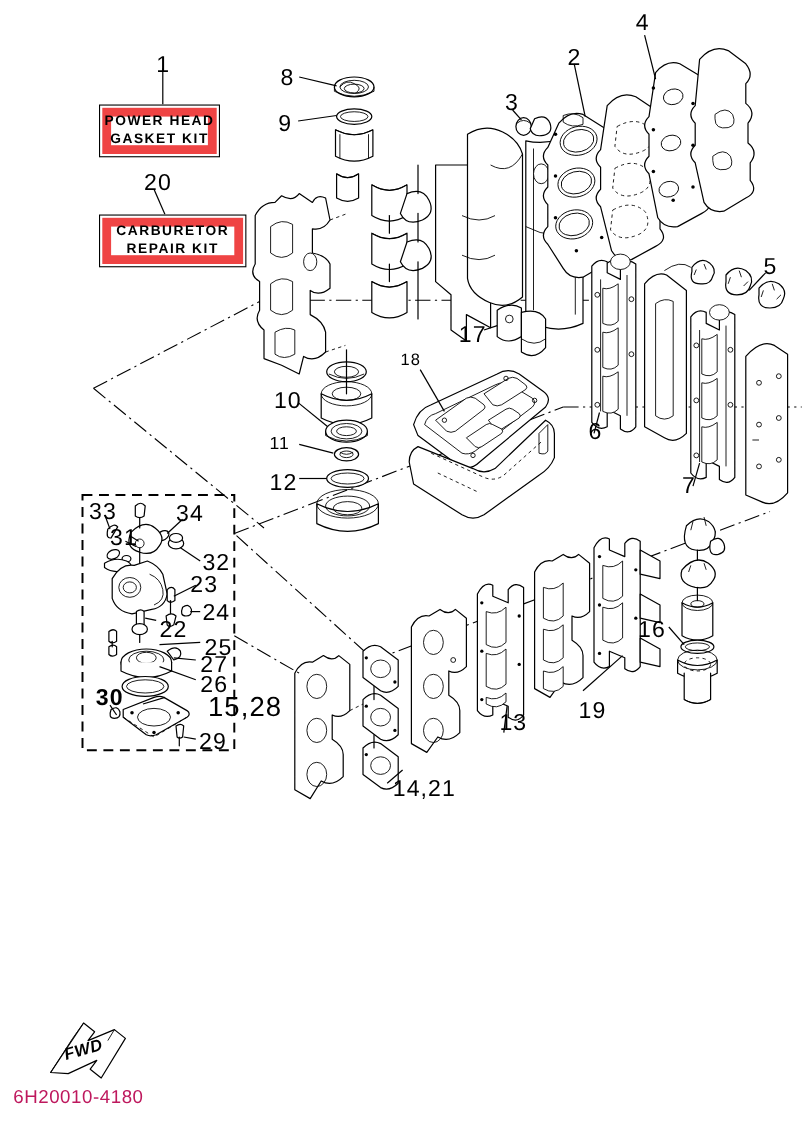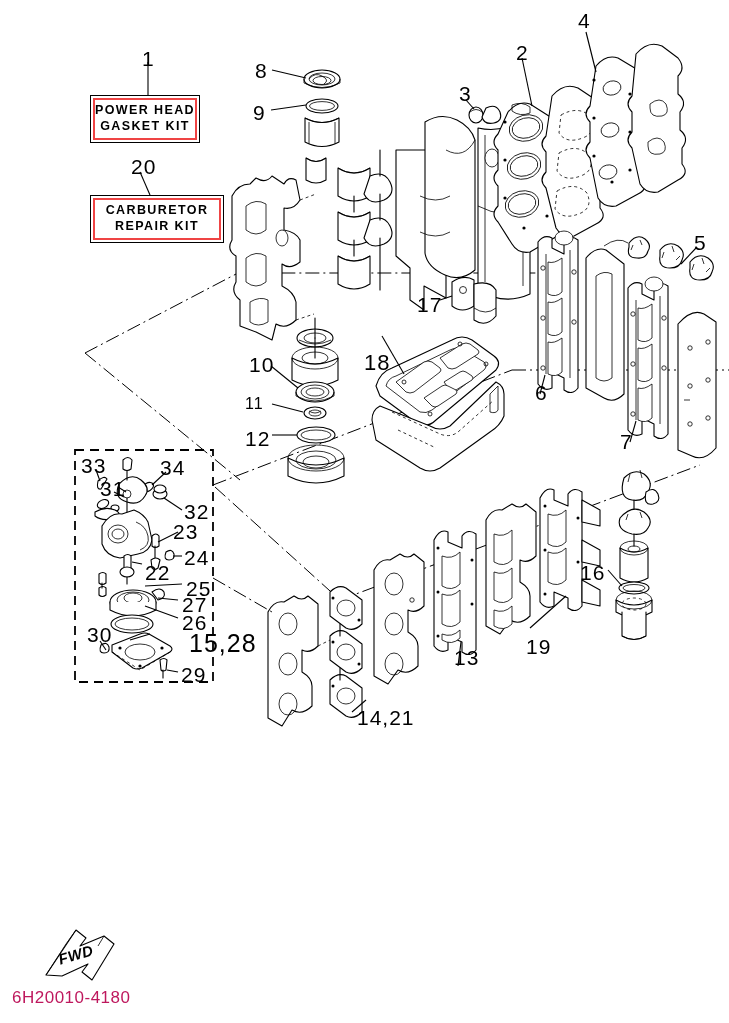--- a/index.html
+++ b/index.html
@@ -17,21 +17,21 @@
 
   
   .kitbox{
     position:absolute;
     border:1px solid #000;
     padding:2px;
     background:#fff;
     box-sizing:border-box;
   }
   .kitbox .inner{
-    border:2px solid #ef4444;
+    border:8px solid #ef4444;
     width:100%;height:100%;
     box-sizing:border-box;
     display:flex;flex-direction:column;
     align-items:center;justify-content:center;
     line-height:1.25;
   }
   .kitbox .ln{
     font-size:12.5px;
     font-weight:bold;
     letter-spacing:1.4px;
@@ -626,39 +626,39 @@
       <div class="lbl" style="left: 131px; top: 156px; font-size: 21px;">20</div>
       <div class="lbl" style="left: 255px; top: 60px; font-size: 21px;">8</div>
       <div class="lbl" style="left: 253px; top: 102px; font-size: 21px;">9</div>
       <div class="lbl" style="left: 459px; top: 83px; font-size: 21px;">3</div>
       <div class="lbl" style="left: 516px; top: 42px; font-size: 21px;">2</div>
       <div class="lbl" style="left: 578px; top: 10px; font-size: 21px;">4</div>
       <div class="lbl" style="left: 694px; top: 232px; font-size: 21px;">5</div>
       <div class="lbl" style="left: 535px; top: 382px; font-size: 21px;">6</div>
       <div class="lbl" style="left: 620px; top: 431px; font-size: 21px;">7</div>
       <div class="lbl" style="left: 417px; top: 294px; font-size: 21px;">17</div>
-      <div class="lbl" style="left: 364px; top: 320px; font-size: 22px; margin-top: 32px;">18</div>
+      <div class="lbl" style="left: 364px; top: 320px; font-size: 15px;">18</div>
       <div class="lbl" style="left: 249px; top: 354px; font-size: 21px;">10</div>
       <div class="lbl" style="left: 245px; top: 396px; font-size: 16px;">11</div>
       <div class="lbl" style="left: 245px; top: 428px; font-size: 21px;">12</div>
       <div class="lbl" style="left: 580px; top: 562px; font-size: 21px; text-align: right;">16</div>
       <div class="lbl" style="left: 526px; top: 636px; font-size: 21px;">19</div>
       <div class="lbl" style="left: 454px; top: 647px; font-size: 21px;">13</div>
       <div class="lbl" style="left: 357px; top: 707px; font-size: 21px;">14,21</div>
       <div class="lbl" style="left: 81px; top: 455px; font-size: 21px;">33</div>
       <div class="lbl" style="left: 160px; top: 457px; font-size: 21px;">34</div>
       <div class="lbl" style="left: 100px; top: 478px; font-size: 21px;">31</div>
       <div class="lbl" style="left: 184px; top: 501px; font-size: 21px;">32</div>
       <div class="lbl" style="left: 173px; top: 521px; font-size: 21px;">23</div>
       <div class="lbl" style="left: 184px; top: 547px; font-size: 21px;">24</div>
       <div class="lbl" style="left: 145px; top: 562px; font-size: 21px;">22</div>
       <div class="lbl" style="left: 186px; top: 578px; font-size: 21px;">25</div>
       <div class="lbl" style="left: 182px; top: 594px; font-size: 21px;">27</div>
       <div class="lbl" style="left: 182px; top: 612px; font-size: 21px;">26</div>
-      <div class="lbl" style="left: 87px; top: 624px; font-size: 21px;">30</div>
+      <div class="lbl" style="left: 87px; top: 624px; font-size: 21px; font-weight: bold;">30</div>
       <div class="lbl" style="left: 152px; top: 631px; font-size: 25px; margin-left: 37px;">15,28</div>
       <div class="lbl" style="left: 181px; top: 664px; font-size: 21px;">29</div>
     </div>
 
   <div class="fwdtxt">FWD</div>
   <div class="partno">6H20010-4180</div>
 
 </div>
 
 </body></html>

